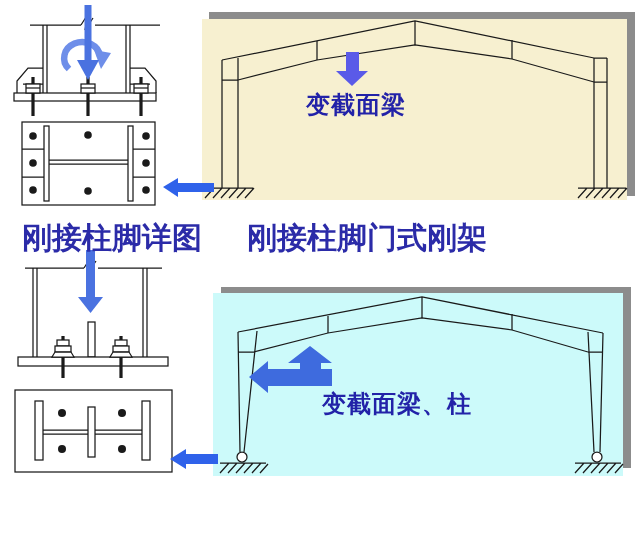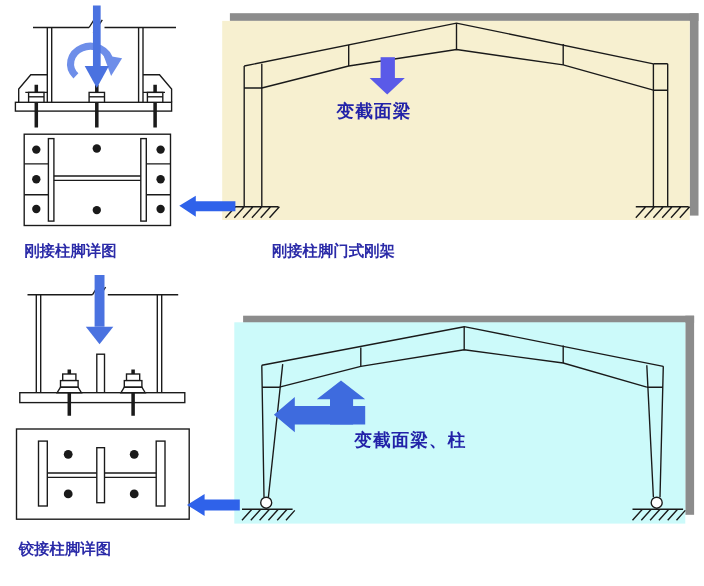--- a/index.html
+++ b/index.html
@@ -16,22 +16,22 @@
     --connector-arrow:#2F62EA;
   }
   html,body{margin:0;padding:0;}
   body{
     width:640px;height:533px;background:#FFFFFF;position:relative;overflow:hidden;
     font-family:"DejaVu Sans","Liberation Sans",sans-serif;
   }
   .stage{position:absolute;left:0;top:0;width:640px;height:533px;}
   svg{position:absolute;left:0;top:0;}
   .txt{position:absolute;white-space:nowrap;font-weight:bold;line-height:1.15;}
-  .caption{font-size:14px;color:var(--caption-text);}
-  .label{font-size:16px;color:var(--label-text);letter-spacing:1px;}
+  .caption{font-size:30px;color:var(--caption-text);}
+  .label{font-size:24px;color:var(--label-text);letter-spacing:1px;}
 </style>
 </head>
 <body>
 
 <div class="stage">
 
 <svg width="640" height="533" viewBox="0 0 640 533">
 
   <g>
     <rect x="209" y="12" width="426" height="7" style="fill:var(--shadow-gray)"></rect>
@@ -172,15 +172,14 @@
 
   <polygon points="170,459 186,449 186,454 218,454 218,464 186,464 186,469" style="fill:var(--connector-arrow)"></polygon>
 
 </svg>
 
 <div class="txt label" style="left:306px;top:92px">变截面梁</div>
 <div class="txt caption" style="left:22px;top:221px">刚接柱脚详图</div>
 <div class="txt caption" style="left:247px;top:221px">刚接柱脚门式刚架</div>
 
 <div class="txt label" style="left:322px;top:391px">变截面梁、柱</div>
-<div class="txt caption" style="left:17px;top:492px">铰接柱脚详图</div>
 
 </div>
 
 </body></html>

